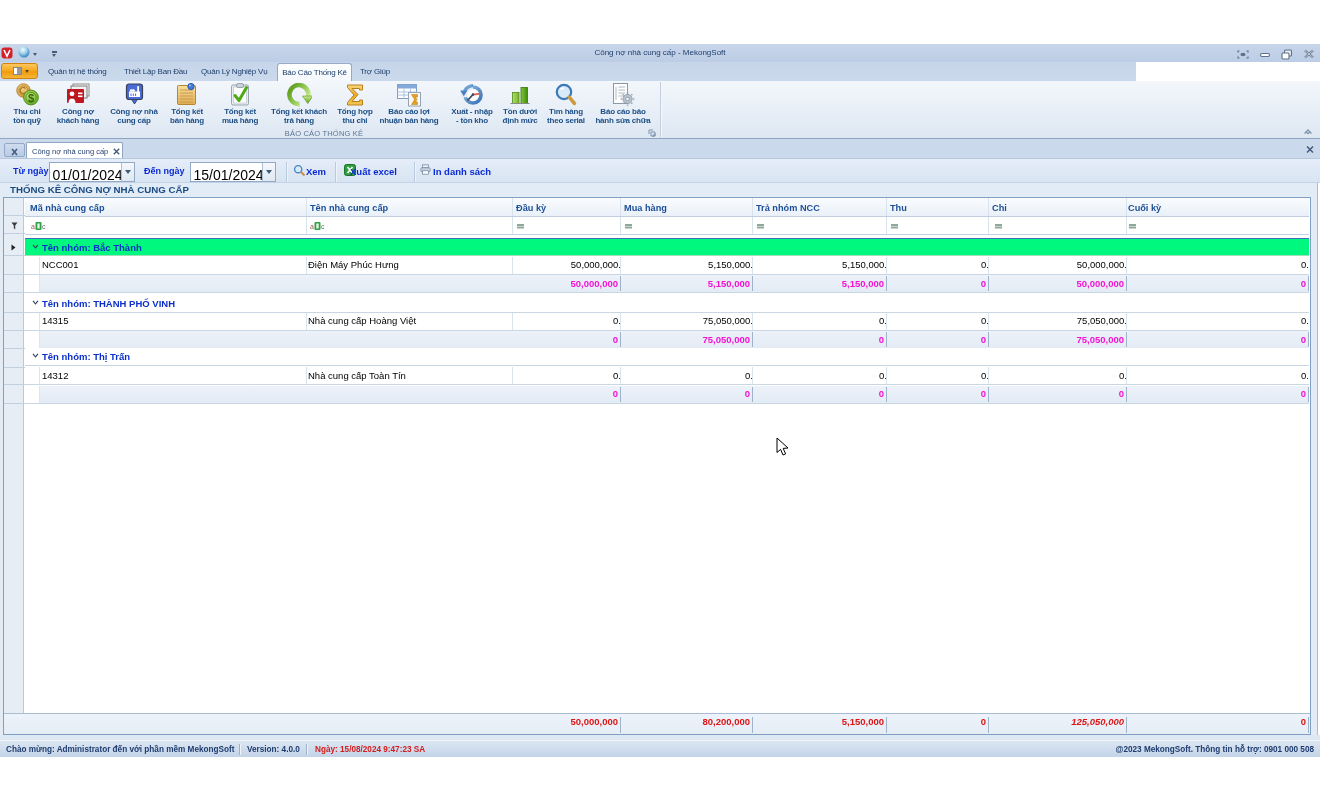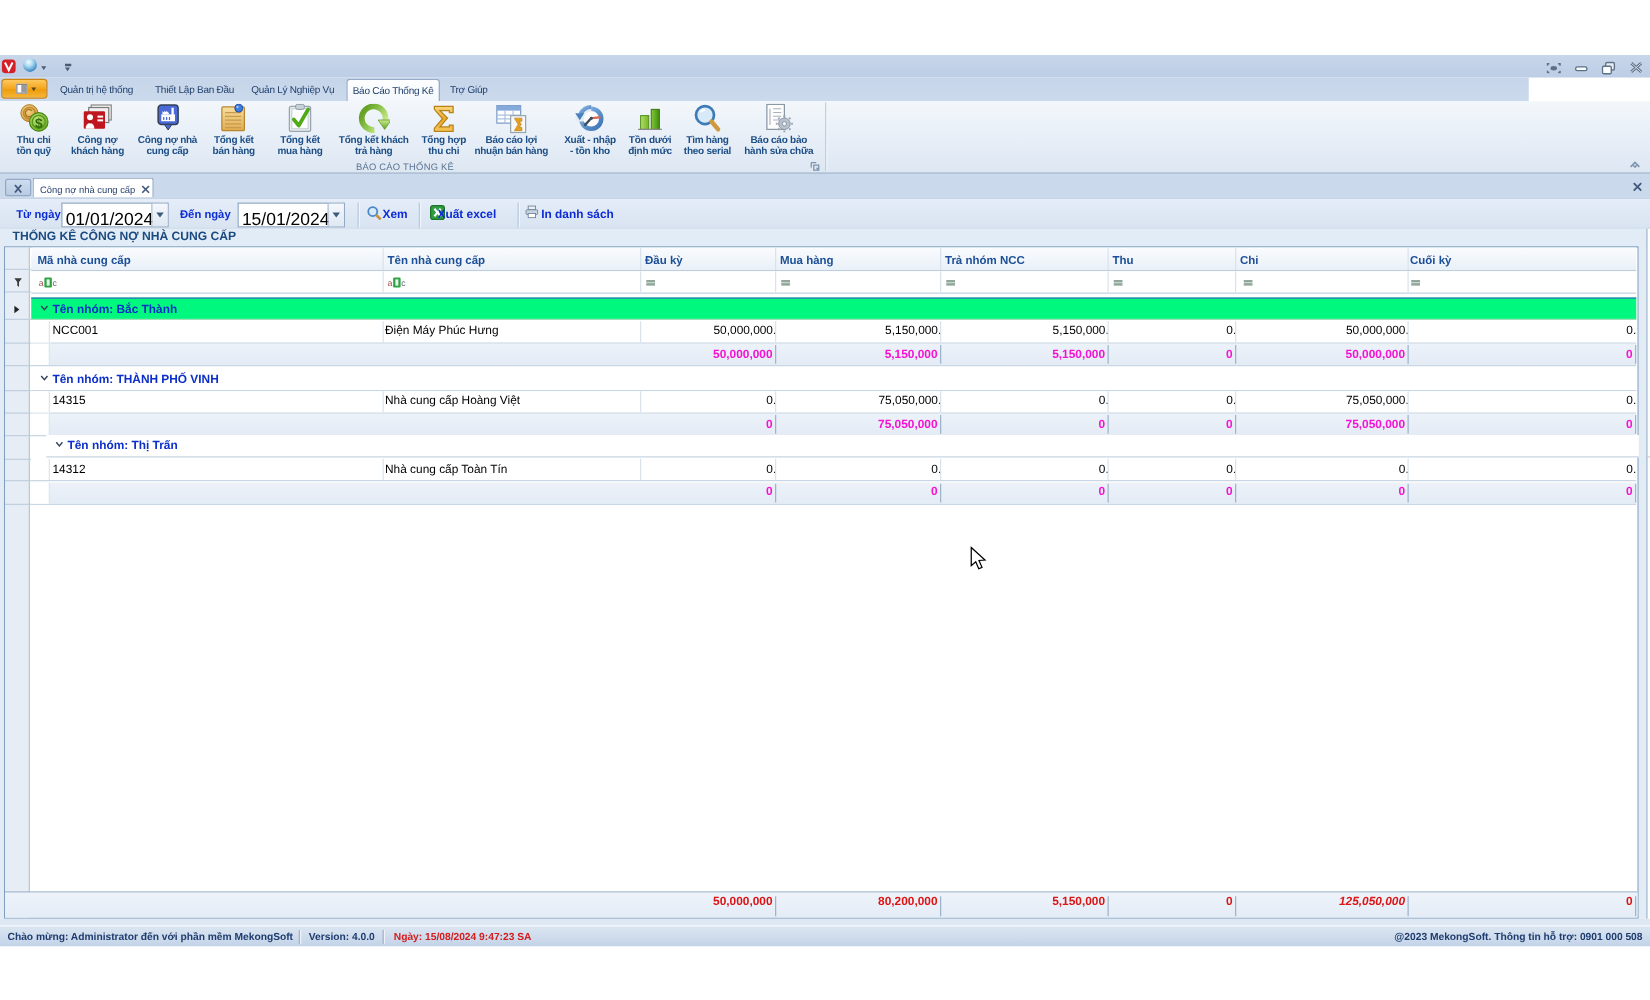--- a/index.html
+++ b/index.html
@@ -7,21 +7,21 @@
 .abs { position:absolute; }
 .nw { white-space:nowrap; }
 
 
 #titlebar { position:absolute; left:0; top:44px; width:1320px; height:18px;
   background:linear-gradient(#c8d6ea,#bccde5); }
 #titletext { position:absolute; top:4px; left:0; width:1320px; text-align:center;
   font-size:8px; color:#21406d; }
 
 
-#ribtabs { position:absolute; left:0; top:62px; width:1223px; height:19px;
+#ribtabs { position:absolute; left:0; top:62px; width:1136px; height:19px;
   background:linear-gradient(#c6d5e9,#cbd9ec); }
 .ribtab { position:absolute; top:4px; height:14px; line-height:12px; font-size:8px; letter-spacing:-0.2px; color:#21406d; text-align:center; white-space:nowrap; }
 #activetab { position:absolute; left:277px; top:1px; width:75px; height:18px; background:linear-gradient(#fdfeff,#f4f8fc);
   border:1px solid #96abc8; border-bottom:none; border-radius:3px 3px 0 0;
   font-size:8px; letter-spacing:-0.2px; color:#21406d; text-align:center; line-height:17px; }
 #appbtn { position:absolute; left:1px; top:1px; width:37px; height:16px; border-radius:3px; }
 
 
 #ribbon { position:absolute; left:0; top:81px; width:1320px; height:58px;
   background:linear-gradient(#f3f7fb,#e7eef7 55%,#dde7f2); border-bottom:1px solid #8ea4c0; }
@@ -75,20 +75,21 @@
 
 #statusbar { position:absolute; left:0; top:740px; width:1320px; height:17px;
   background:linear-gradient(#dce6f2,#c3d3e8); border-top:1px solid #f2f6fb;
   font-size:8.2px; font-weight:bold; color:#1e3c6e; }
 #statusbar .sep { position:absolute; top:3px; width:1px; height:11px; background:#9fb2c9; box-shadow:1px 0 0 #eef3f9; }
 #gap { position:absolute; left:0; top:735px; width:1320px; height:5px; background:#dee8f3; }
 </style>
 </head>
 <body>
 <div id="titlebar">
+  <span id="titletext">Công nợ nhà cung cấp - MekongSoft</span>
   <svg class="abs" style="left:1px;top:3px" width="12" height="12" viewBox="0 0 12 12">
       <rect x="0.5" y="0.5" width="11" height="11" rx="3" fill="#d42029"></rect>
       <path d="M3 3 L6 9.2 L9 3" stroke="#fff" stroke-width="1.6" fill="none"></path>
     </svg>
   <svg class="abs" style="left:18px;top:2px" width="12" height="12" viewBox="0 0 12 12">
       <defs>
         <radialGradient id="sph" cx="40%" cy="30%" r="70%">
           <stop offset="0%" stop-color="#f2fafe"></stop>
           <stop offset="45%" stop-color="#a8d8f0"></stop>
           <stop offset="100%" stop-color="#3786c0"></stop>
@@ -468,21 +469,21 @@
         <span class="num" style="left:863px;width:101px;">0</span>
         <span class="num" style="left:965px;width:137px;">75,050,000</span>
         <span class="num" style="left:1103px;width:181px;">0</span>
         <div class="tick" style="left:595px;"></div>
         <div class="tick" style="left:727px;"></div>
         <div class="tick" style="left:861px;"></div>
         <div class="tick" style="left:963px;"></div>
         <div class="tick" style="left:1101px;"></div>
         <div class="tick" style="left:1283px;"></div>
       </div>
-  <div class="grow grouprow" style="top:150px;height:17.5px;margin-left:12px;">
+  <div class="grow grouprow" style="top:150px;height:17.5px;">
         <svg class="chev" viewBox="0 0 7 5">
           <path d="M1 0.8 L3.5 3.8 L6 0.8" stroke="#33435c" stroke-width="1.1" fill="none"></path>
         </svg>
         <span class="gtxt" style="left:17px;top:3px;">Tên nhóm: Thị Trấn</span>
       </div>
   <div class="grow" style="top:169px;height:18px;">
         <span class="ind"></span>
         <span class="gtxt" style="left:17px;">14312</span>
         <span class="gtxt" style="left:283px;">Nhà cung cấp Toàn Tín</span>
         <span class="num" style="left:489px;width:107px;">0.</span>

